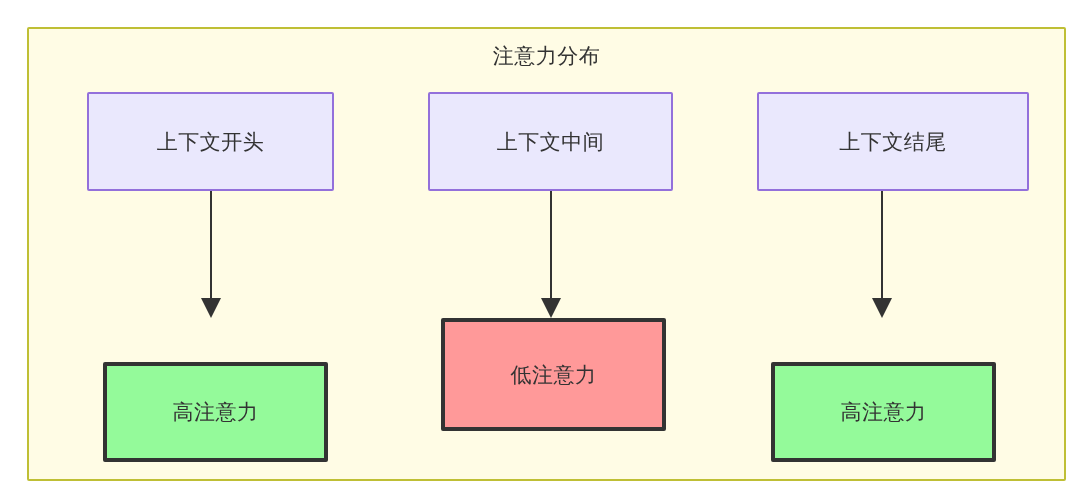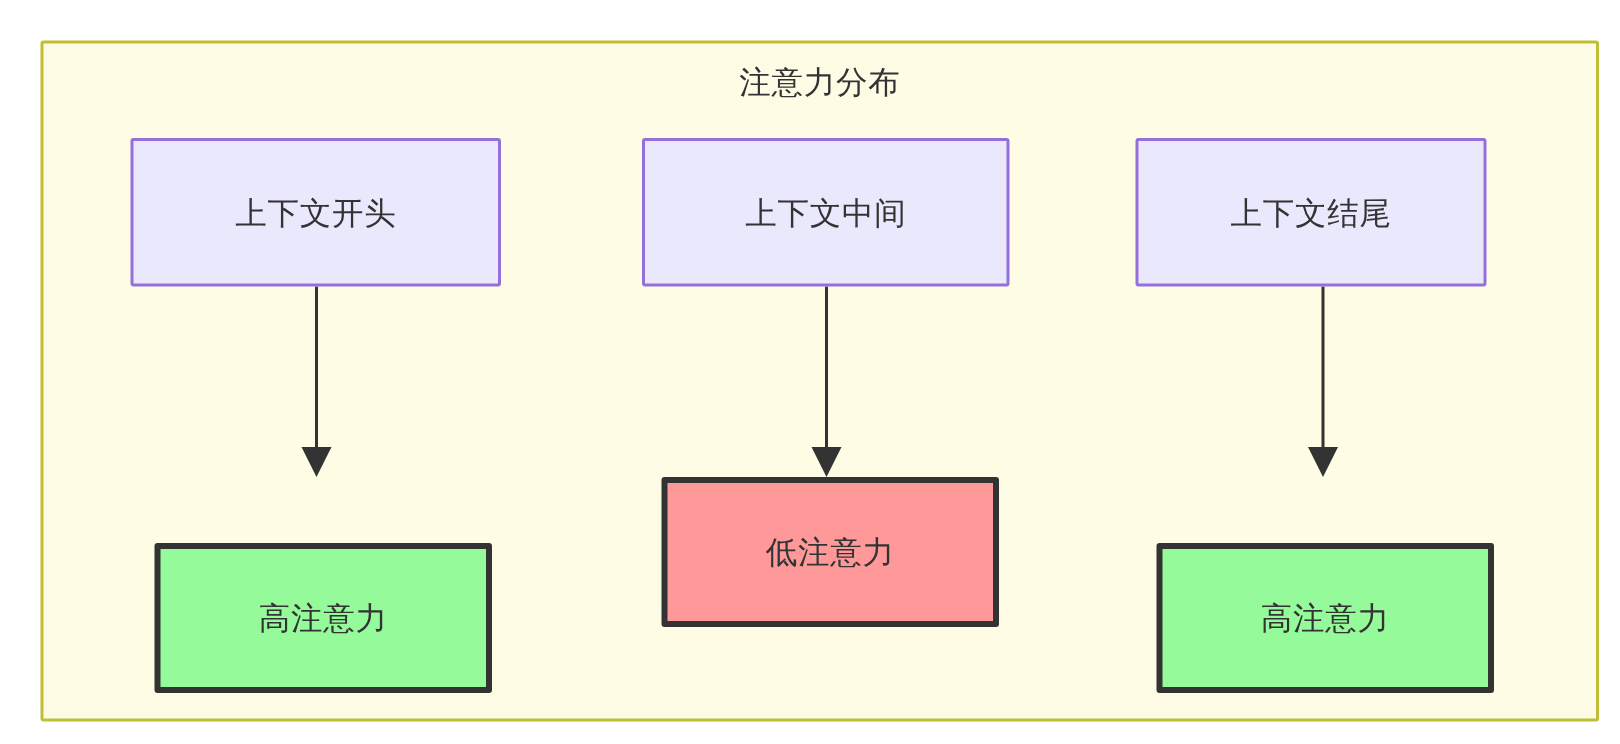--- a/index.html
+++ b/index.html
@@ -71,25 +71,25 @@
   }
 
   .node-low {
     background: #ff9999;
     border: 4px solid #333333;
   }
 
   
   .ctx-1 { left: 87px;  top: 92px; width: 247px; height: 99px; }
   .ctx-2 { left: 428px; top: 92px; width: 245px; height: 99px; }
-  .ctx-3 { left: 757px; top: 92px; width: 234px; height: 99px; }
+  .ctx-3 { left: 757px; top: 92px; width: 272px; height: 99px; }
 
   
   .att-1 { left: 103px; top: 318px; width: 225px; height: 100px; }
-  .att-2 { left: 441px; top: 318px; width: 225px; height: 100px; }
+  .att-2 { left: 441px; top: 318px; width: 225px; height: 113px; }
   .att-3 { left: 771px; top: 318px; width: 225px; height: 100px; }
 
   
   #edges {
     position: absolute;
     left: 0;
     top: 0;
     width: 1080px;
     height: 496px;
     pointer-events: none;

